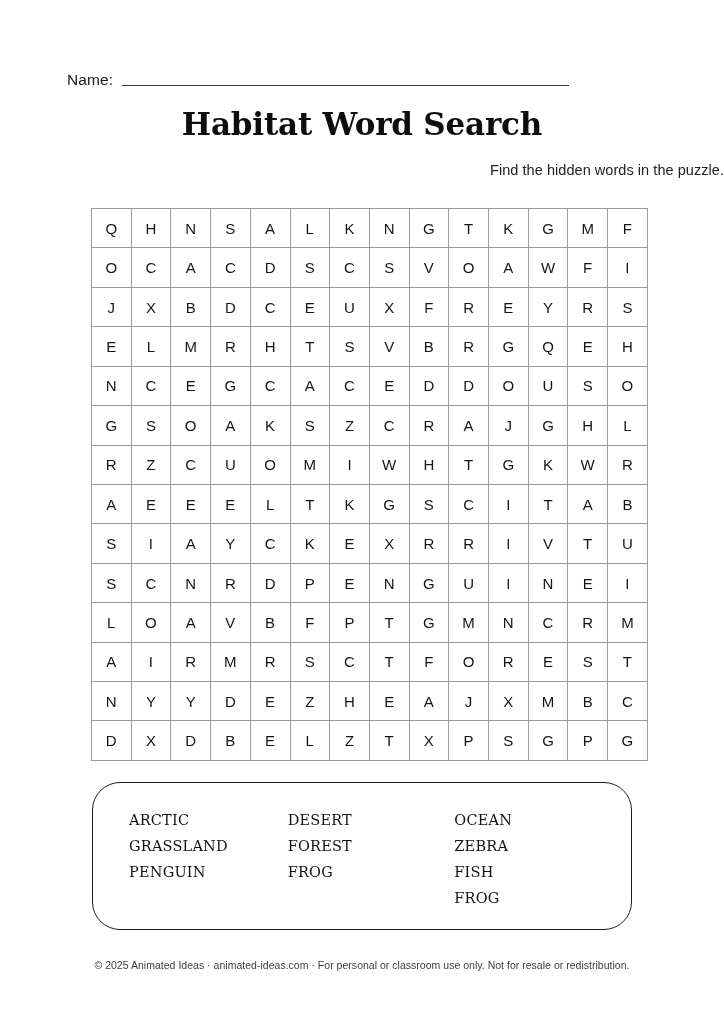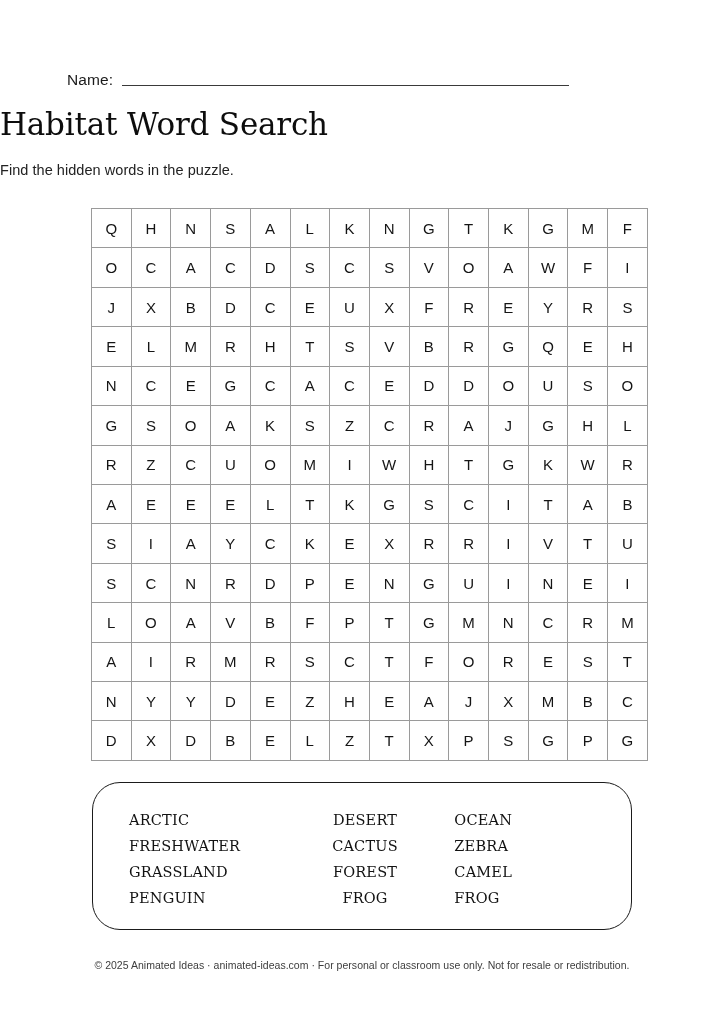--- a/index.html
+++ b/index.html
@@ -47,32 +47,33 @@
     border-bottom: 1.3px solid #3a3a3a;
     height: 0;
   }
 
   
   .title {
     position: absolute;
     left: 0;
     right: 0;
     top: 106px;
+    text-align: center;
     font-family: "DejaVu Serif", "Liberation Serif", serif;
-    font-weight: 400;
+    font-weight: 700;
     font-size: 31px;
     letter-spacing: -0.2px;
     color: #0d0d0d;
   }
   .subtitle {
     position: absolute;
     left: 0;
     right: 0;
     top: 162px;
-    text-align: left;
+    text-align: right;
     font-size: 14.5px;
     color: #222222;
     letter-spacing: 0.05px;
   }
 
   
   .grid-wrap {
     position: absolute;
     left: 91px;
     top: 208px;
@@ -115,21 +116,21 @@
     left: 36px;
     top: 24px;
     right: 22px;
     display: flex;
   }
   .word-col {
     width: 33.3%;
     display: flex;
     flex-direction: column;
   }
-  .word-col:nth-child(2) { padding-left: 4px; text-align: center; }
+  .word-col:nth-child(2) { padding-left: 4px; }
   .word-col:nth-child(3) { padding-left: 12px; }
   .word-item {
     font-family: "DejaVu Serif", "Liberation Serif", serif;
     font-size: 14.5px;
     line-height: 26px;
     color: #121212;
     letter-spacing: 0.2px;
     white-space: nowrap;
   }
 
@@ -386,34 +387,32 @@
             <td>G</td>
           </tr>
         </tbody>
     </table>
   </div>
 
   <div class="word-box">
     <div class="word-columns" id="word-columns">
         <div class="word-col">
           <span class="word-item">ARCTIC</span>
-          <span class="word-item">FRESHWATER</span>
           <span class="word-item">GRASSLAND</span>
           <span class="word-item">PENGUIN</span>
         </div>
         <div class="word-col">
           <span class="word-item">DESERT</span>
-          <span class="word-item">CACTUS</span>
           <span class="word-item">FOREST</span>
           <span class="word-item">FROG</span>
         </div>
         <div class="word-col">
           <span class="word-item">OCEAN</span>
           <span class="word-item">ZEBRA</span>
-          <span class="word-item">CAMEL</span>
+          <span class="word-item">FISH</span>
           <span class="word-item">FROG</span>
         </div>
       </div>
   </div>
 
   <div class="footer">© 2025 Animated Ideas · animated-ideas.com · For personal or classroom use only. Not for resale or redistribution.</div>
 
 </div>
 
 </body></html>

